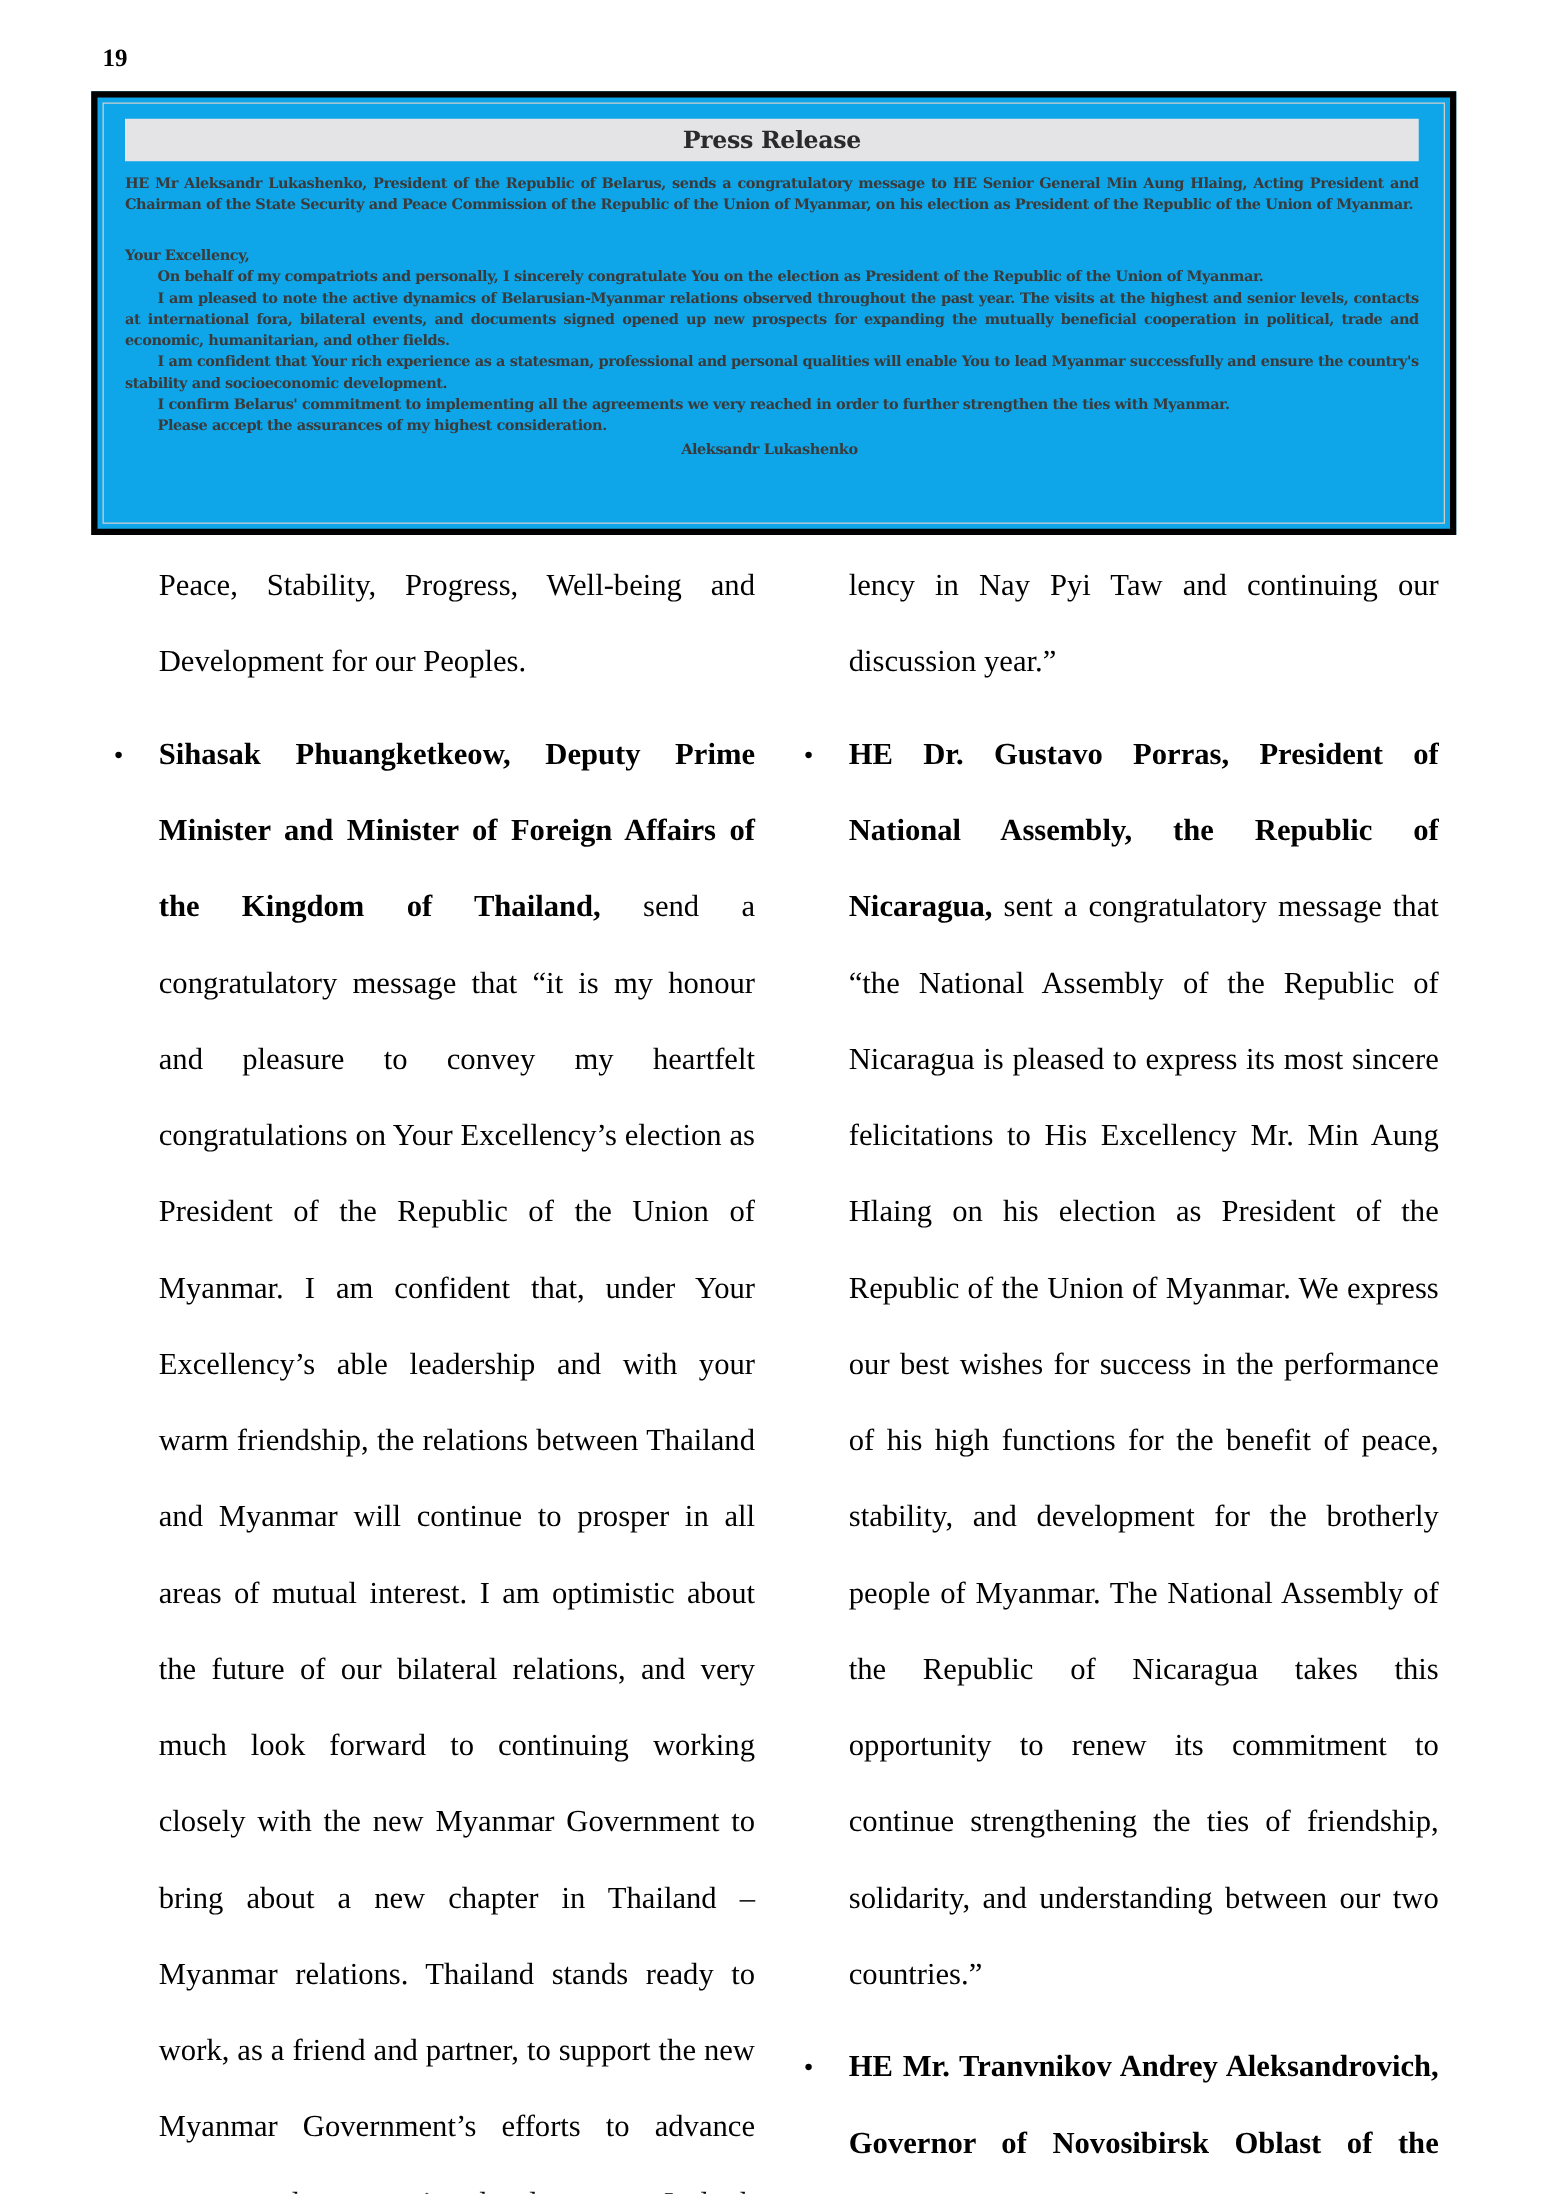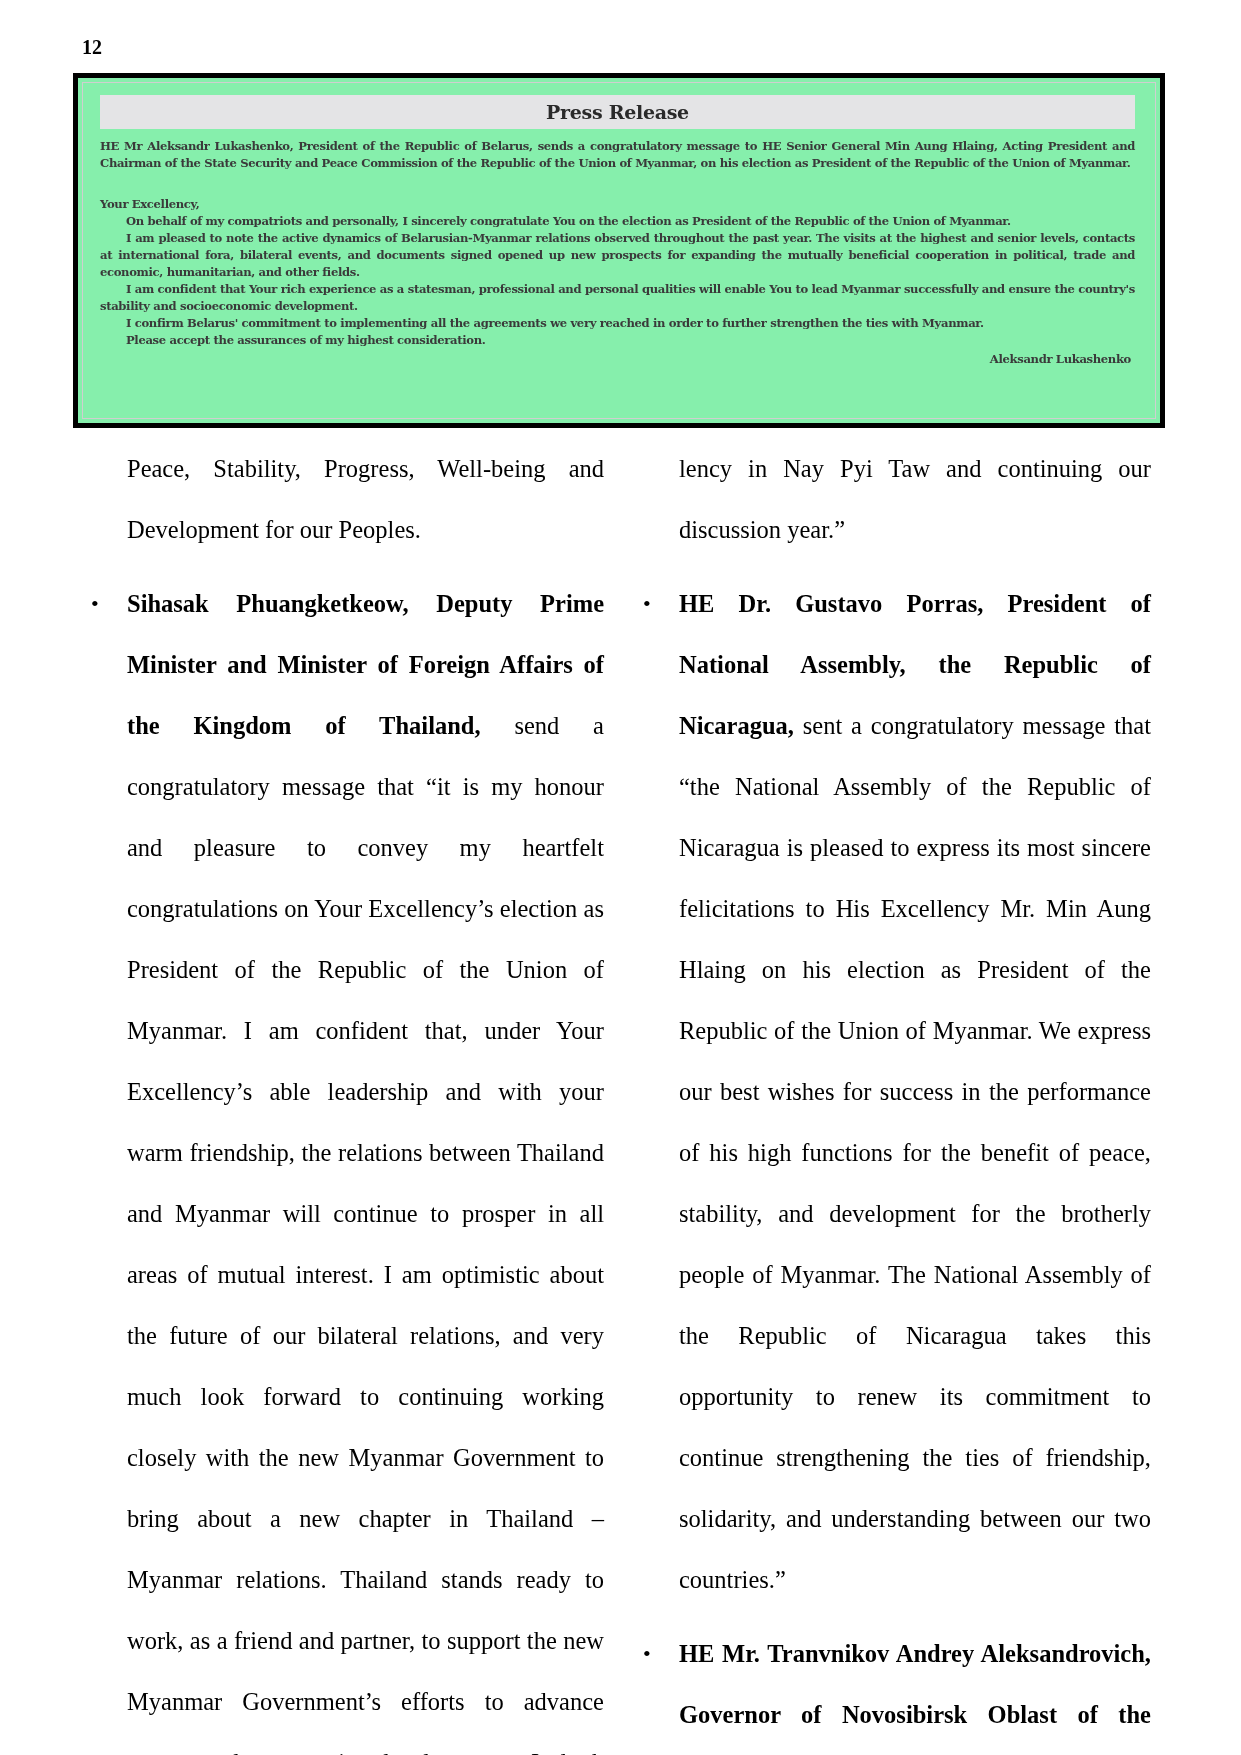--- a/index.html
+++ b/index.html
@@ -1,39 +1,39 @@
 <!DOCTYPE html>
 <html><head>
 <meta charset="utf-8">
 <style>
   html, body { margin: 0; padding: 0; background: #ffffff; }
   body { width: 1241px; height: 1755px; position: relative; overflow: hidden; font-family: "Liberation Serif", serif; color: #000; }
   .page-number { position: absolute; left: 82px; top: 36px; font-size: 20px; font-weight: bold; }
-  .press-box { position: absolute; left: 73px; top: 73px; width: 1092px; height: 355px; box-sizing: border-box; border: 5px solid #000; background: #86efac; padding-left: 24px; }
+  .press-box { position: absolute; left: 73px; top: 73px; width: 1092px; height: 355px; box-sizing: border-box; border: 5px solid #000; background: #0ea5e9; padding-left: 24px; }
   .press-inner { position: absolute; left: 4px; top: 4px; right: 4px; bottom: 4px; border: 1px solid #cfcfcf; padding: 12px 20px 0 17px; box-sizing: border-box; }
   .press-title-bar { background: #e4e4e6; height: 34px; display: flex; align-items: center; justify-content: center; margin-bottom: 9px; }
   .press-title { font-family: "DejaVu Serif", serif; font-weight: bold; font-size: 19px; color: #2a2a2a; letter-spacing: -0.3px; }
   .press-text { font-family: "DejaVu Serif", serif; font-size: 11.6px; line-height: 17px; color: #3a3a3a; letter-spacing: -0.35px; }
   .press-text p { margin: 0; text-align: justify; }
   .press-text .lead { font-weight: bold; margin-bottom: 24px; }
   .press-text .salutation { font-weight: bold; margin-top: 11px; }
   .press-text .indent { text-indent: 26px; font-weight: bold; }
-  .press-text .signature { text-align: right; font-weight: bold; margin-top: 2px; margin-right: 4px; }
+  .press-text .signature { text-align: center; font-weight: bold; margin-top: 2px; margin-right: 4px; }
   .col { position: absolute; top: 438px; font-size: 24.5px; line-height: 61px; text-align: justify; }
   .col-left { left: 127px; width: 477px; }
   .col-right { left: 679px; width: 472px; }
   .col p { margin: 0; }
   .bullet-item { position: relative; margin-top: 13px; }
   .bullet { position: absolute; left: -36px; top: 0; font-size: 22px; }
   .bold { font-weight: bold; }
 </style>
 </head>
 <body>
 
-<div class="page-number">12</div>
+<div class="page-number">19</div>
 
 <div class="press-box">
   <div class="press-inner">
     <div class="press-title-bar">
       <span class="press-title">Press Release</span>
     </div>
     <div class="press-text">
       <p class="lead">HE Mr Aleksandr Lukashenko, President of the Republic of Belarus, sends a congratulatory message to HE Senior General Min Aung Hlaing, Acting President and Chairman of the State Security and Peace Commission of the Republic of the Union of Myanmar, on his election as President of the Republic of the Union of Myanmar.</p>
       <p class="salutation">Your Excellency,</p>
       <p class="indent">On behalf of my compatriots and personally, I sincerely congratulate You on the election as President of the Republic of the Union of Myanmar.</p>

